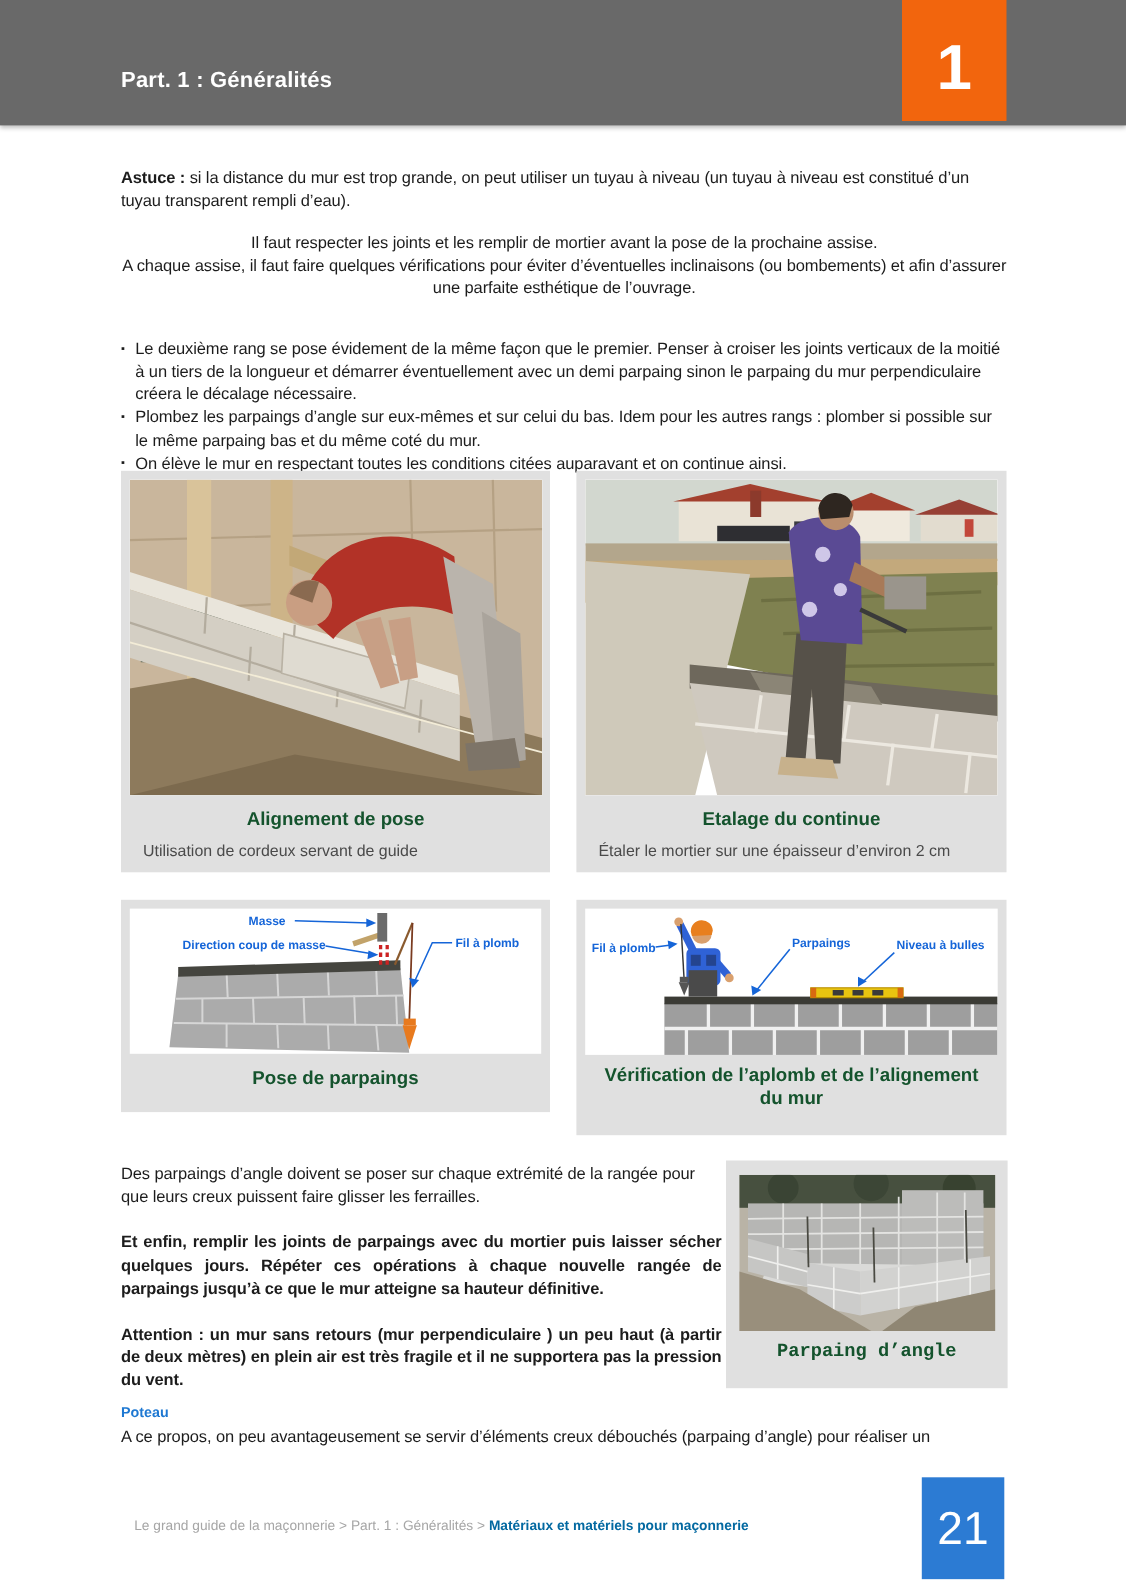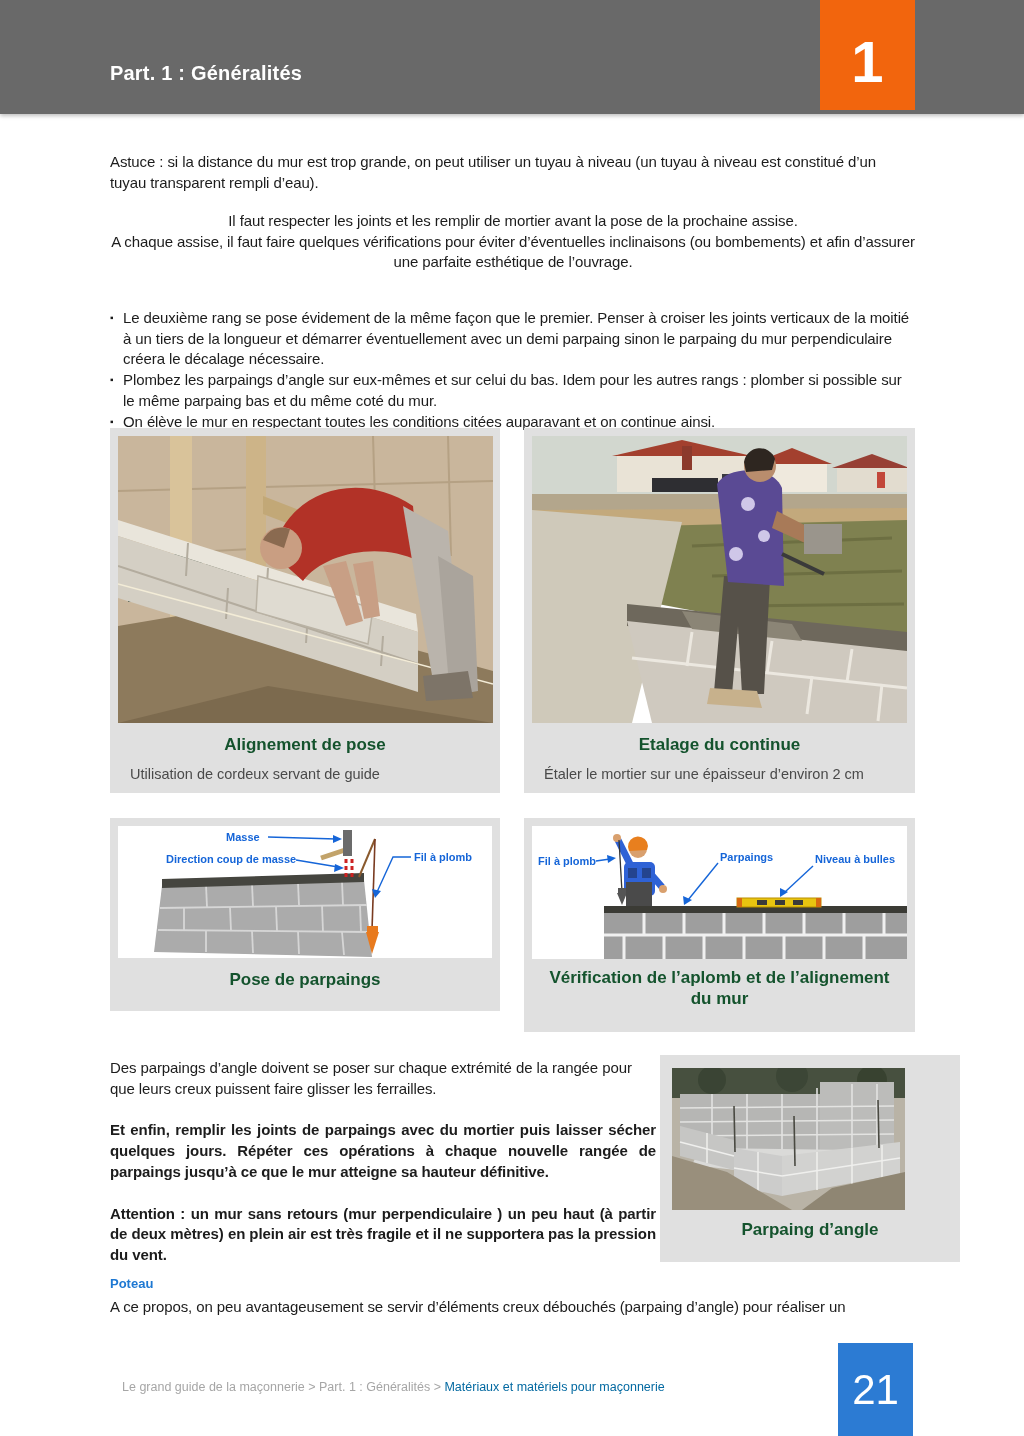--- a/index.html
+++ b/index.html
@@ -20,42 +20,42 @@
   }
   .chapter-tab {
     position:absolute; left:820px; top:0; width:95px; height:110px;
     background:#F2650D; color:#ffffff; display:flex; align-items:center; justify-content:center;
     font-size:58px; font-weight:bold; padding-top:12px;
   }
   
   .txt { position:absolute; left:110px; width:806px; font-size:15px; line-height:20.7px; letter-spacing:-.1px; }
   .astuce { top:152px; }
   .para1 { top:211px;text-align:center; }
-  .bold { font-weight:normal; }
+  .bold { font-weight:bold; }
   .bullets { top:308px; list-style:none; }
   .bullets li { position:relative; padding-left:13px; margin:0; }
   .bullets li::before { content:"▪"; position:absolute; left:0; top:0; font-size:10px; line-height:20.7px; }
   
   .panel { position:absolute; background:#E0E0E0; }
   .media { position:absolute; left:8px; top:8px; background:#ffffff; overflow:hidden; }
   .media svg { display:block; }
   .fig-title { position:absolute; left:0; width:100%; text-align:center; font-size:17px; font-weight:bold; color:#14532d; }
   .fig-sub { position:absolute; left:20px; font-size:14.5px; color:#4a4a4a; }
   #panel-alignement { left:110px; top:428px; width:390px; height:365px; }
   #panel-etalage    { left:524px; top:428px; width:391px; height:365px; }
   #panel-alignement .media, #panel-etalage .media { width:375px; height:287px; }
   #panel-alignement .fig-title, #panel-etalage .fig-title { top:307px; }
   #panel-alignement .fig-sub,   #panel-etalage .fig-sub   { top:338px; }
   #panel-pose       { left:110px; top:818px; width:390px; height:193px; }
   #panel-verif      { left:524px; top:818px; width:391px; height:214px; }
   #panel-pose .media  { width:374px; height:132px; }
   #panel-verif .media { width:375px; height:133px; }
   #panel-pose .fig-title  { top:152px; }
   #panel-verif .fig-title { top:149px; line-height:21px; padding:0 14px; }
-  #panel-angle { left:660px; top:1055px; width:300px; height:207px; }
+  #panel-angle { left:660px; top:1055px; width:256px; height:207px;font-family:Liberation Mono, monospace; }
   #panel-angle .media { left:12px; top:13px; width:233px; height:142px; background:#E0E0E0; }
   #panel-angle .fig-title { top:165px; }
   
   .colL { position:absolute; left:110px; top:1058px; width:546px; font-size:15px; line-height:20.7px; letter-spacing:-.1px; }
   .colL p { margin:0 0 21px 0; }
   .just { text-align:justify;font-weight:bold; }
   .poteau-heading { position:absolute; left:110px; top:1276px; font-size:13px; font-weight:bold; color:#1E78D2; }
   .para5 { top:1297px; }
   
   .breadcrumb { position:absolute; left:122px; top:1380px; font-size:12.5px; color:#a6a6a6; }

